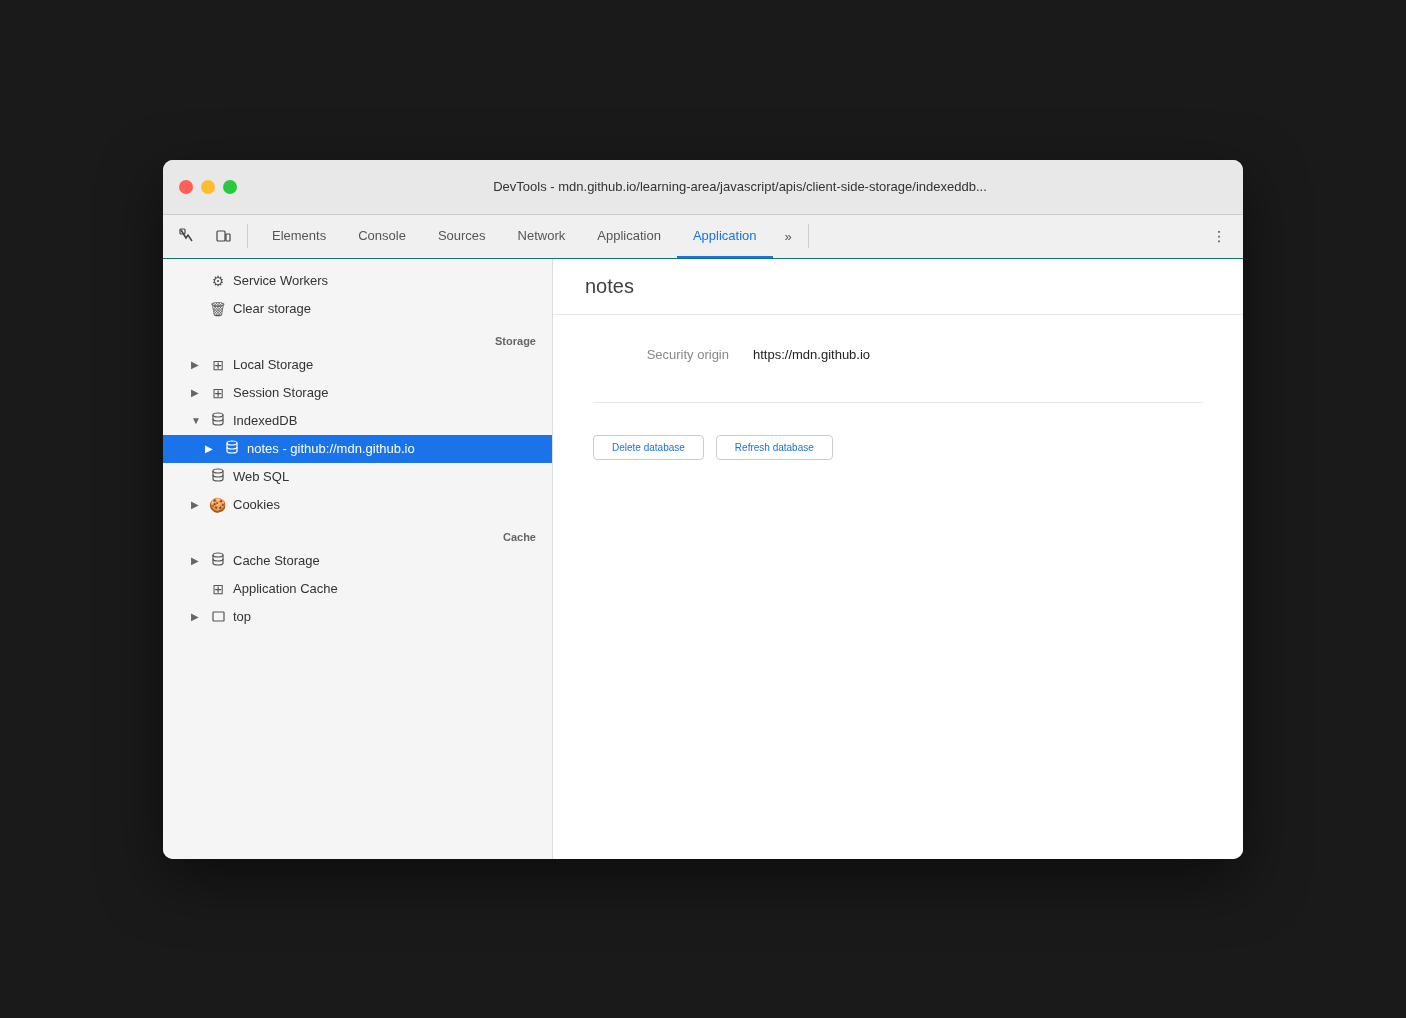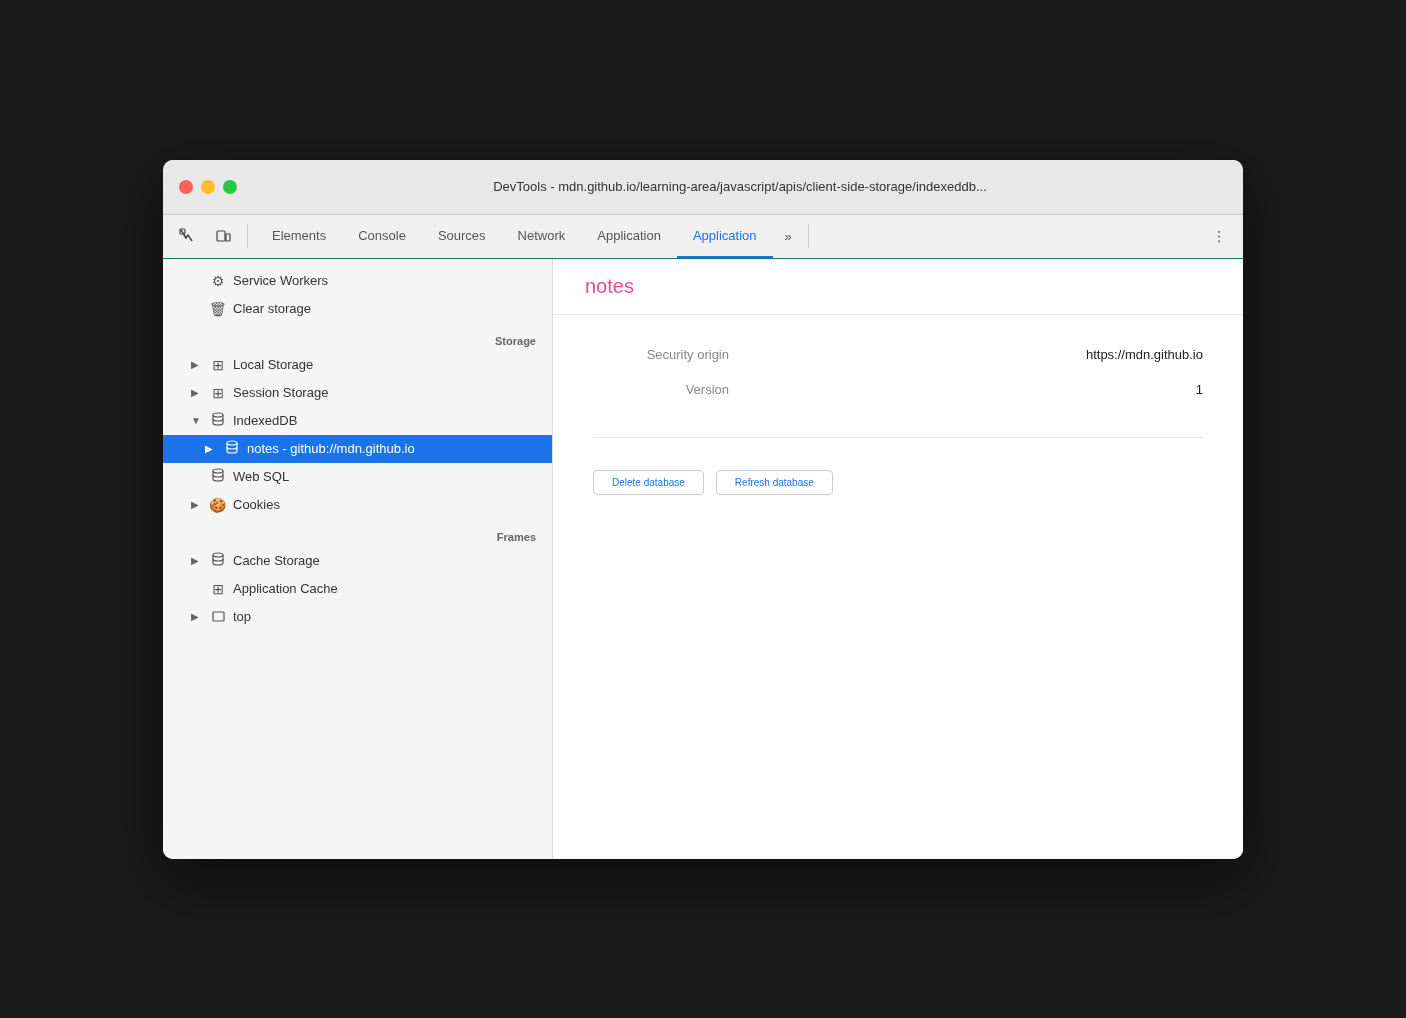--- a/index.html
+++ b/index.html
@@ -168,33 +168,32 @@
       background: #fff;
       overflow-y: auto;
     }
     .content-header {
       padding: 16px 32px;
       border-bottom: 1px solid #e8e8e8;
     }
     .content-title {
       font-size: 20px;
       font-weight: 400;
-      color: #ec4899;
+      color: #404040;
     }
     .content-body {
       padding: 32px 40px;
     }
     .info-table {
       margin-bottom: 40px;
     }
     .info-row {
       display: flex;
       align-items: baseline;
       margin-bottom: 20px;
-      justify-content: space-between;
     }
     .info-label {
       font-size: 13px;
       color: #888;
       width: 160px;
       text-align: right;
       padding-right: 24px;
     }
     .info-value {
       font-size: 13px;
@@ -324,21 +323,21 @@
           </svg>
         </span>
         <span class="item-label">Web SQL</span>
       </div>
       <div class="sidebar-item indent1">
         <span class="item-arrow">▶</span>
         <span class="item-icon">🍪</span>
         <span class="item-label">Cookies</span>
       </div>
 
-      <div class="sidebar-section-label">Frames</div>
+      <div class="sidebar-section-label">Cache</div>
 
       <div class="sidebar-item indent1">
         <span class="item-arrow">▶</span>
         <span class="item-icon">
           <svg width="14" height="14" viewBox="0 0 14 14" fill="none">
             <ellipse cx="7" cy="3" rx="5" ry="2" stroke="#555" stroke-width="1.2" fill="none"></ellipse>
             <path d="M2 3v4c0 1.1 2.24 2 5 2s5-.9 5-2V3" stroke="#555" stroke-width="1.2" fill="none"></path>
             <path d="M2 7v4c0 1.1 2.24 2 5 2s5-.9 5-2V7" stroke="#555" stroke-width="1.2" fill="none"></path>
           </svg>
         </span>
@@ -365,24 +364,20 @@
 
     <div class="content">
       <div class="content-header">
         <h1 class="content-title">notes</h1>
       </div>
       <div class="content-body">
         <div class="info-table">
           <div class="info-row">
             <span class="info-label">Security origin</span>
             <span class="info-value">https://mdn.github.io</span>
-          </div>
-          <div class="info-row">
-            <span class="info-label">Version</span>
-            <span class="info-value">1</span>
           </div>
         </div>
         <hr class="content-divider">
         <div class="button-row">
           <button class="action-button">Delete database</button>
           <button class="action-button">Refresh database</button>
         </div>
       </div>
     </div>
   </div>

